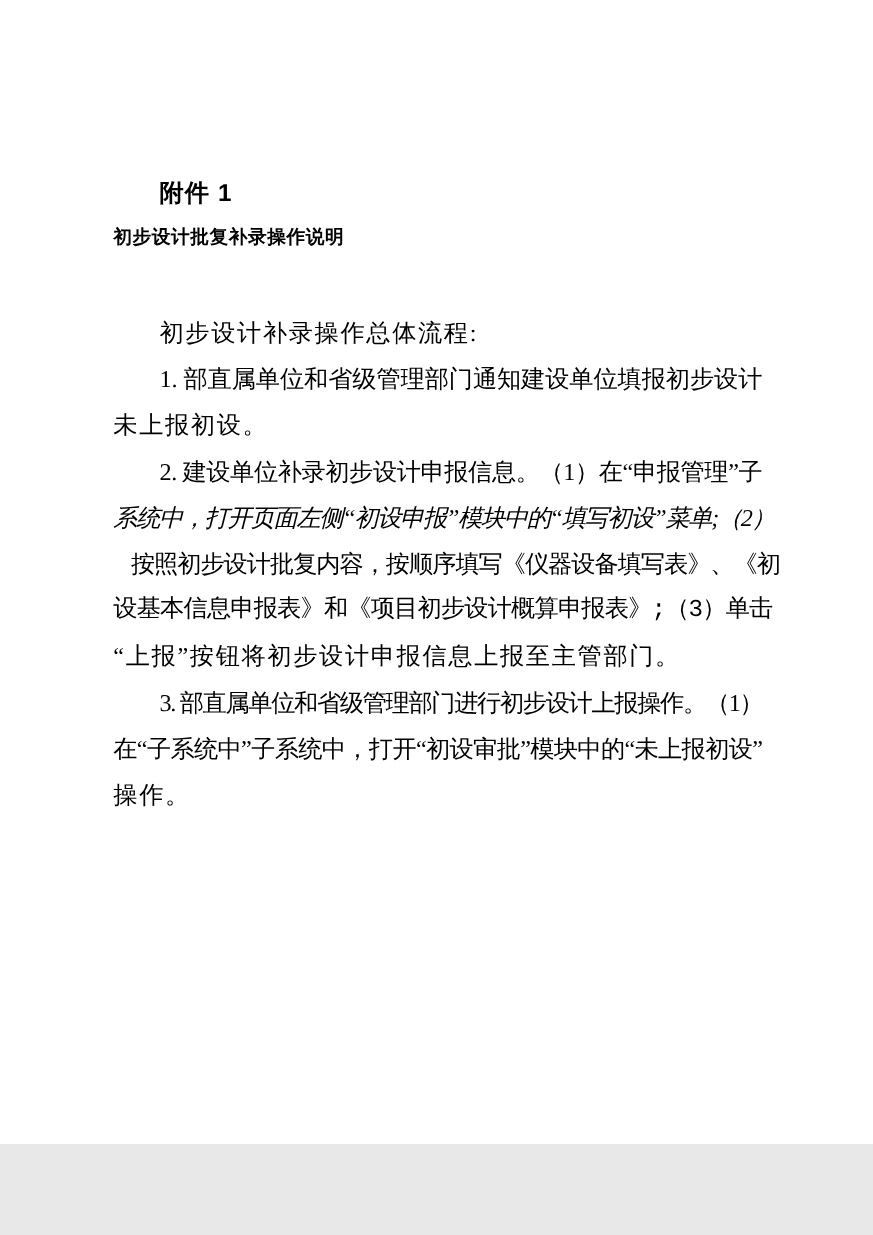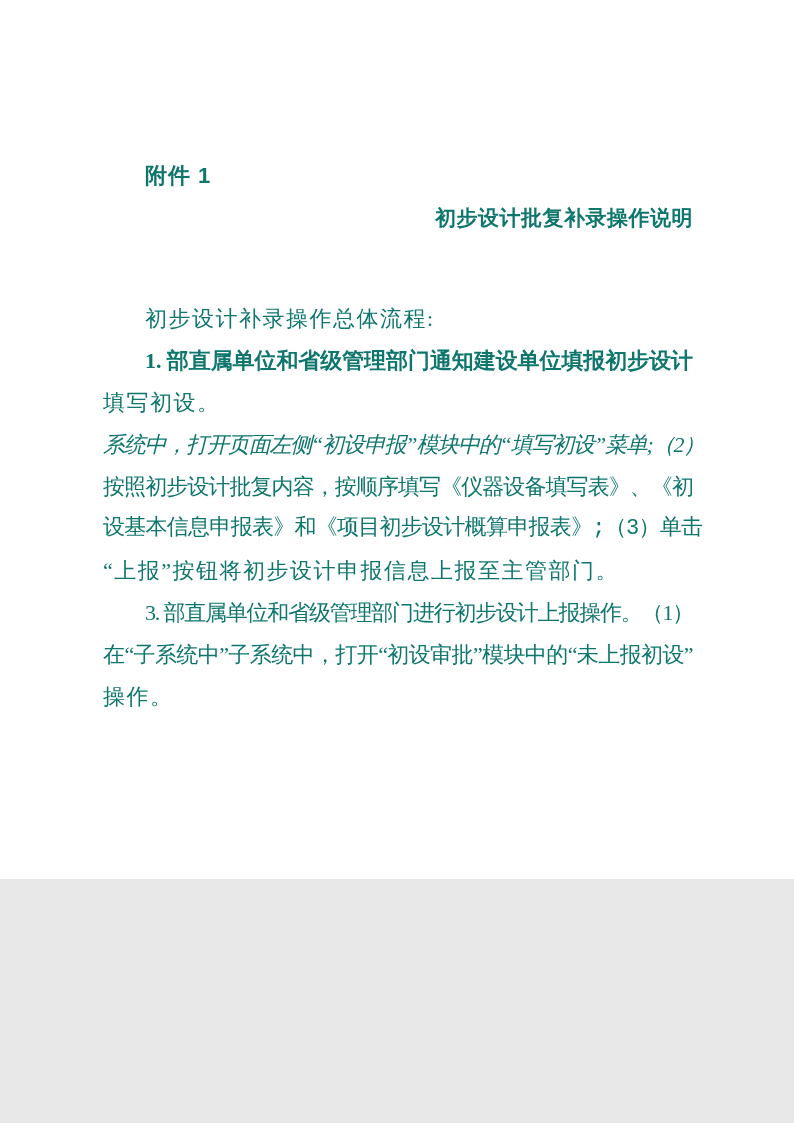--- a/index.html
+++ b/index.html
@@ -1,21 +1,21 @@
 <!DOCTYPE html>
 <html><head>
 <meta charset="utf-8">
 <style>
   html, body { margin: 0; padding: 0; background: #e8e8e8; }
   .sheet {
     position: relative;
     width: 794px;
-    height: 879px;
+    height: 1040px;
     background: #ffffff;
-    color: #0f766e;
+    color: #000000;
     font-family: "Liberation Serif", "DejaVu Serif", serif;
     overflow: hidden;
   }
   .content {
     position: absolute;
     left: 103px;
     top: 0;
     width: 590px;
   }
   .attachment-label {
@@ -26,30 +26,30 @@
     font-weight: bold;
     font-size: 22px;
     letter-spacing: 1px;
     white-space: nowrap;
   }
   .doc-title {
     position: absolute;
     top: 204px;
     left: 0;
     width: 100%;
-    text-align: right;
+    text-align: left;
     font-family: "Liberation Sans", "DejaVu Sans", sans-serif;
     font-weight: bold;
-    font-size: 21px;
+    font-size: 17px;
     letter-spacing: 0.5px;
     white-space: nowrap;
   }
   .body-block {
     position: absolute;
-    top: 298px;
+    top: 282px;
     left: 0;
     width: 590px;
   }
   .line {
     height: 42px;
     line-height: 42px;
     font-size: 22px;
     letter-spacing: 1.5px;
     white-space: nowrap;
     overflow: visible;
@@ -75,27 +75,28 @@
 
     <div class="doc-title">初步设计批复补录操作说明</div>
 
     <div class="body-block">
 
       <div>
         <div class="line first end"><span>初步设计补录操作总体流程:</span></div>
       </div>
 
       <div>
-        <div class="line first fill" style="letter-spacing: -0.0740741px; font-weight: bold;"><span>1. 部直属单位和省级管理部门通知建设单位填报初步设计</span></div>
-        <div class="line end"><span>填写初设。</span></div>
+        <div class="line first fill" style="letter-spacing: -0.0740741px;"><span>1. 部直属单位和省级管理部门通知建设单位填报初步设计</span></div>
+        <div class="line end"><span>未上报初设。</span></div>
       </div>
 
       <div>
+        <div class="line first fill" style="letter-spacing: -0.363147px;"><span>2. 建设单位补录初步设计申报信息。（1）在“申报管理”子</span></div>
         <div class="line fill" style="letter-spacing: -1.19287px; font-style: italic;"><span>系统中，打开页面左侧“初设申报”模块中的“填写初设”菜单;（2）</span></div>
-        <div class="line fill" style="letter-spacing: -0.928571px;"><span>按照初步设计批复内容，按顺序填写《仪器设备填写表》、《初</span></div>
+        <div class="line fill" style="letter-spacing: -0.928571px; margin-left: 16px;"><span>按照初步设计批复内容，按顺序填写《仪器设备填写表》、《初</span></div>
         <div class="line fill" style="letter-spacing: -0.728448px; font-family: Liberation Mono, monospace;"><span>设基本信息申报表》和《项目初步设计概算申报表》;（3）单击</span></div>
         <div class="line end"><span>“上报”按钮将初步设计申报信息上报至主管部门。</span></div>
       </div>
 
       <div>
         <div class="line first fill" style="letter-spacing: -1.2069px;"><span>3. 部直属单位和省级管理部门进行初步设计上报操作。（1）</span></div>
         <div class="line fill" style="letter-spacing: -0.599798px;"><span>在“子系统中”子系统中，打开“初设审批”模块中的“未上报初设”</span></div>
         <div class="line end"><span>操作。</span></div>
       </div>
 

